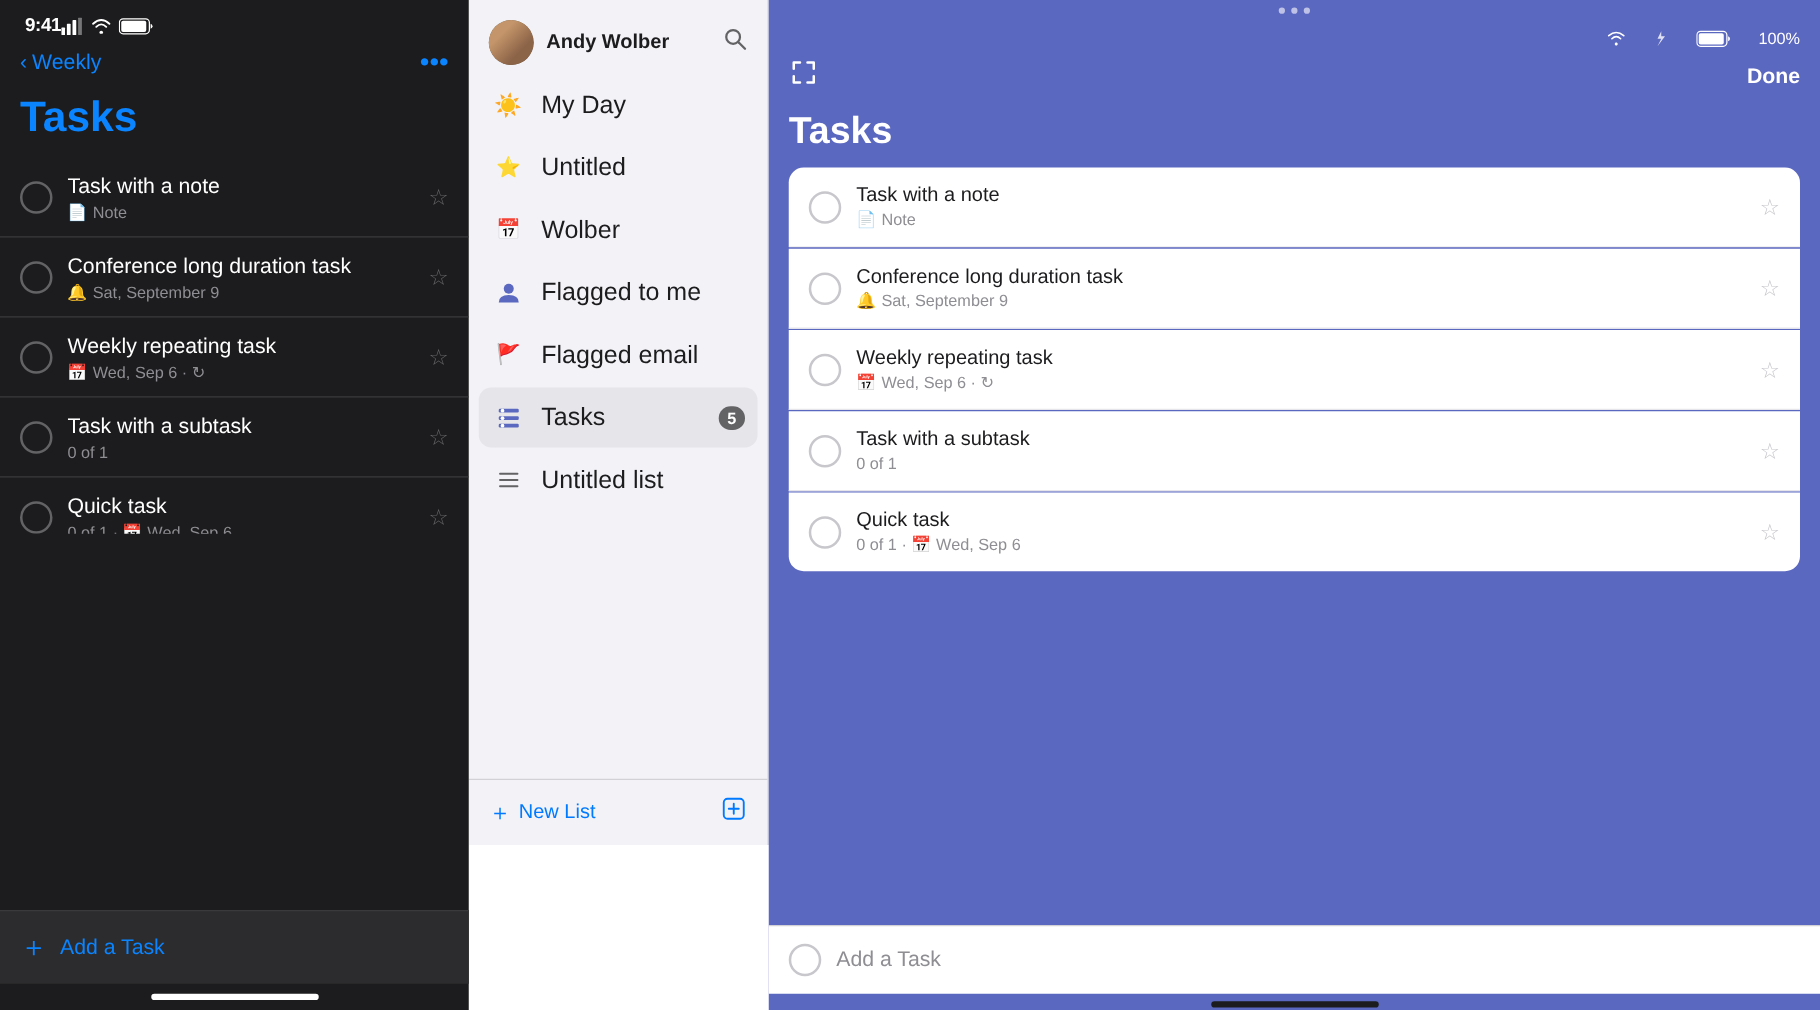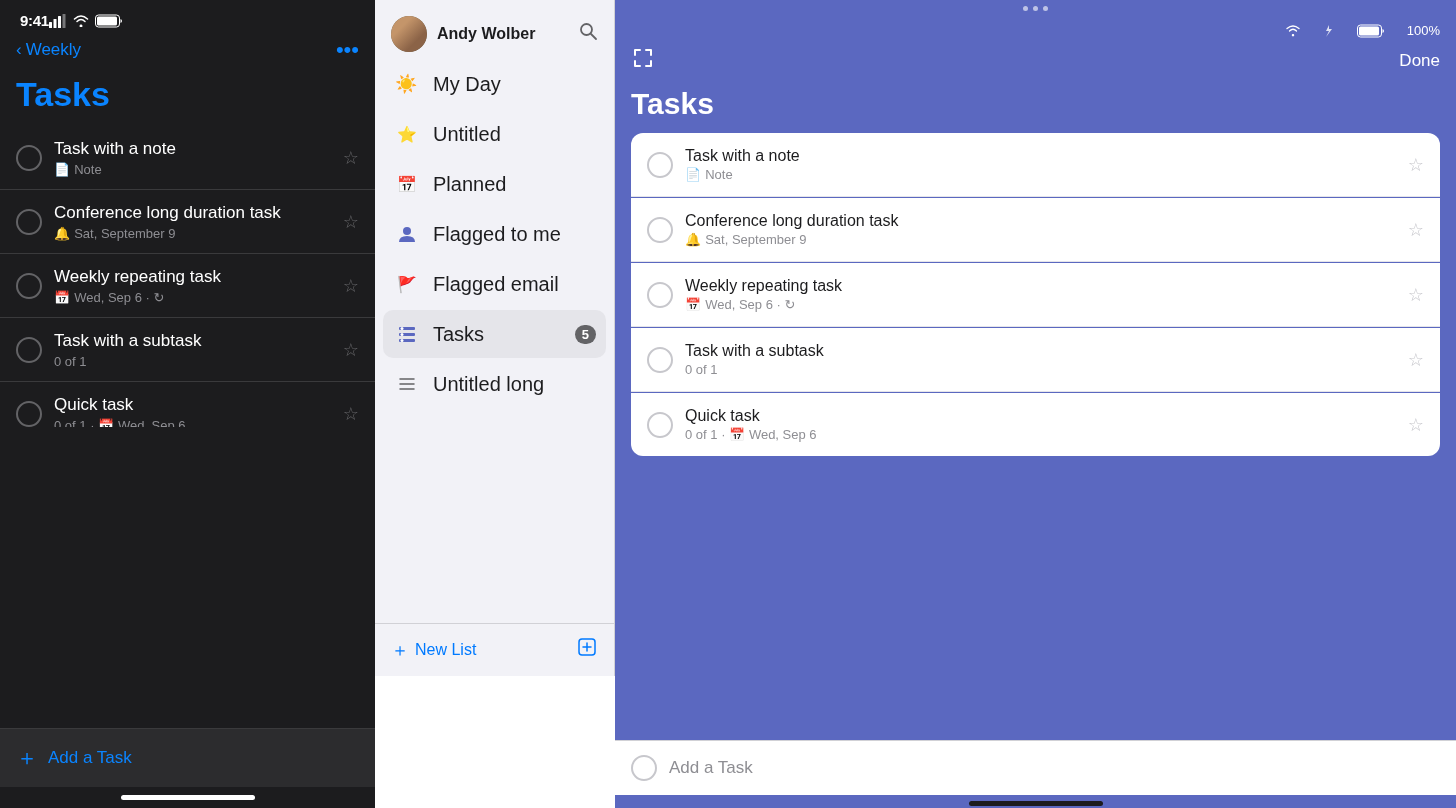--- a/index.html
+++ b/index.html
@@ -308,21 +308,21 @@
     .main-title {
       color: white;
       font-size: 30px;
       font-weight: 700;
       padding: 4px 16px 12px;
     }
 
     .main-done-btn {
       color: white;
       font-size: 17px;
-      font-weight: 400;
+      font-weight: 700;
     }
 
     
     .main-top-dots {
       display: flex;
       justify-content: center;
       padding: 6px 0 2px;
       gap: 5px;
     }
 
@@ -562,21 +562,21 @@
     <div class="sidebar-item">
       <div class="sidebar-item-icon" style="color:#ff9500; font-size:18px;">☀️</div>
       <span class="sidebar-item-label">My Day</span>
     </div>
     <div class="sidebar-item">
       <div class="sidebar-item-icon" style="font-size:16px;">⭐</div>
       <span class="sidebar-item-label">Untitled</span>
     </div>
     <div class="sidebar-item">
       <div class="sidebar-item-icon" style="font-size:16px;">📅</div>
-      <span class="sidebar-item-label">Planned</span>
+      <span class="sidebar-item-label">Wolber</span>
     </div>
     <div class="sidebar-item">
       <div class="sidebar-item-icon" style="font-size:16px; color:#5b68c0;">
         <svg width="20" height="20" viewBox="0 0 20 20">
           <circle cx="10" cy="7" r="4" fill="#5b68c0"></circle>
           <path d="M2 18 Q2 12 10 12 Q18 12 18 18" fill="#5b68c0"></path>
         </svg>
       </div>
       <span class="sidebar-item-label">Flagged to me</span>
     </div>
@@ -599,21 +599,21 @@
       <span class="sidebar-item-badge">5</span>
     </div>
     <div class="sidebar-item">
       <div class="sidebar-item-icon" style="font-size:16px; color:#636366;">
         <svg width="20" height="20" viewBox="0 0 20 20">
           <line x1="3" y1="5" x2="17" y2="5" stroke="#636366" stroke-width="1.5" stroke-linecap="round"></line>
           <line x1="3" y1="10" x2="17" y2="10" stroke="#636366" stroke-width="1.5" stroke-linecap="round"></line>
           <line x1="3" y1="15" x2="17" y2="15" stroke="#636366" stroke-width="1.5" stroke-linecap="round"></line>
         </svg>
       </div>
-      <span class="sidebar-item-label">Untitled long</span>
+      <span class="sidebar-item-label">Untitled list</span>
     </div>
   </div>
 
   <div class="sidebar-footer">
     <div class="sidebar-new-list">
       <span style="font-size:18px;">＋</span>
       <span>New List</span>
     </div>
     <span class="sidebar-compose">
       <svg width="22" height="22" viewBox="0 0 22 22">

